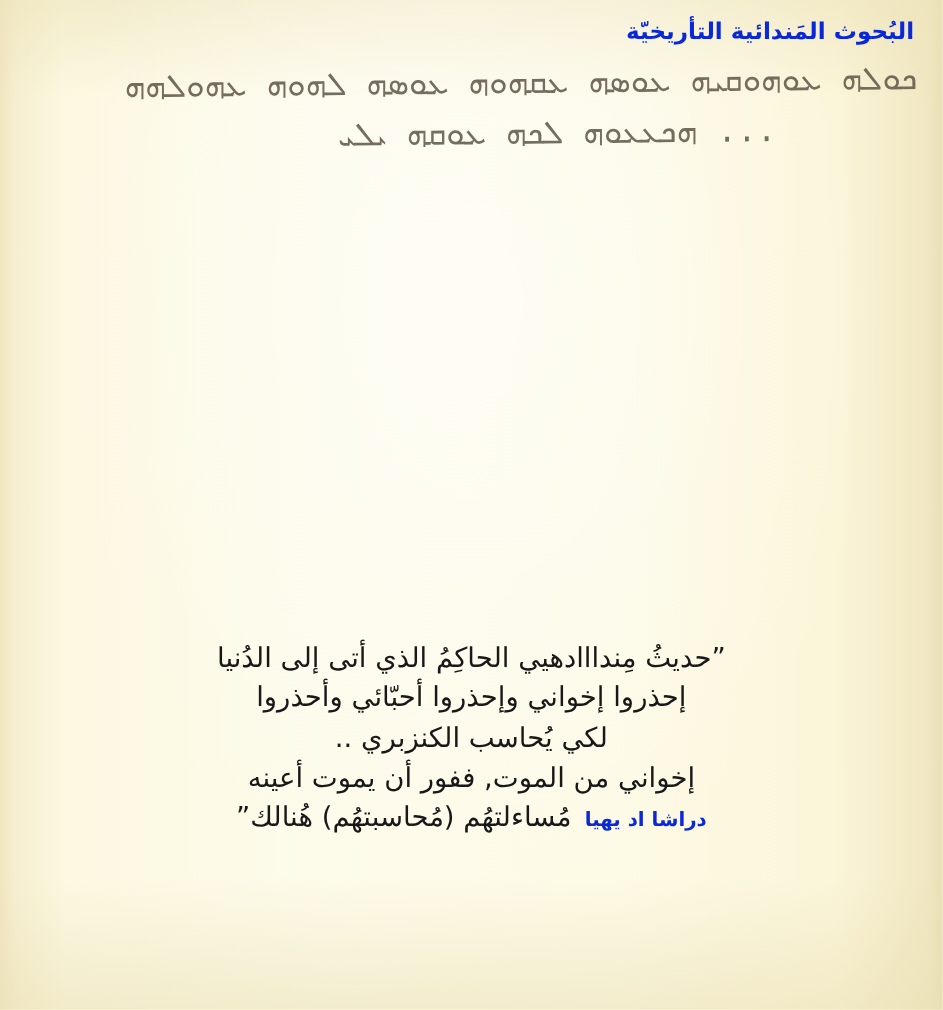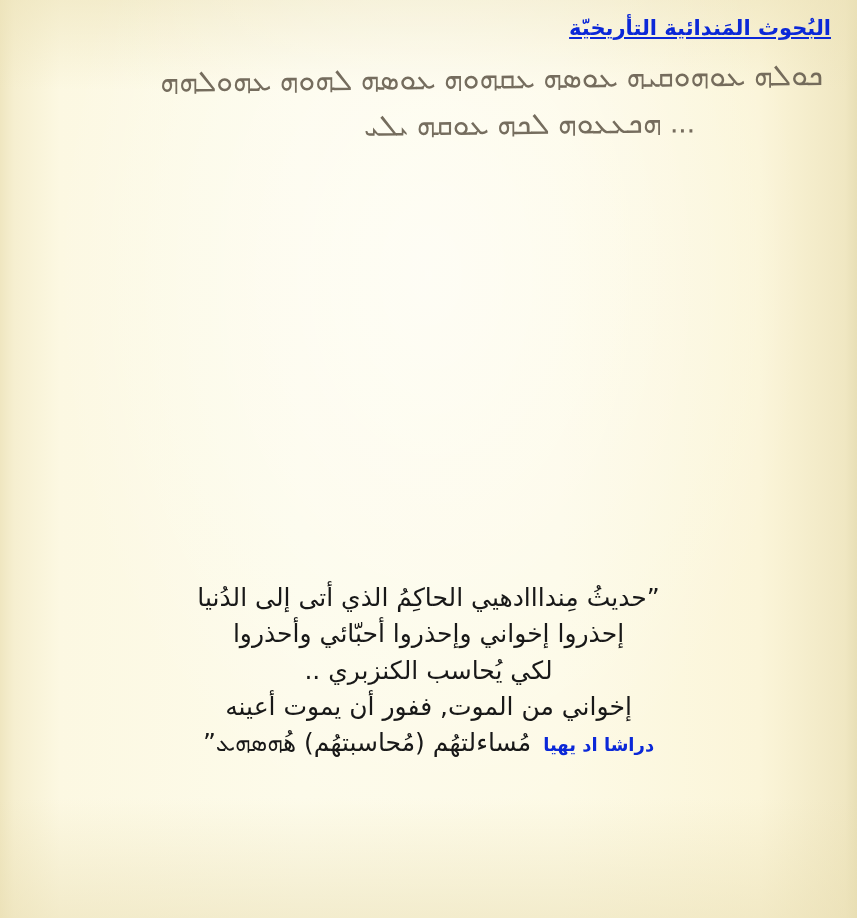--- a/index.html
+++ b/index.html
@@ -55,33 +55,32 @@
     top: 16px;
     right: 26px;
     color: #0b28d8;
     font-family: "DejaVu Sans", sans-serif;
     font-size: 21px;
     font-weight: bold;
     direction: rtl;
     unicode-bidi: embed;
     text-align: right;
     white-space: nowrap;
-    text-decoration: underline;
   }
 
   
   .mandaic-block {
     position: absolute;
     top: 56px;
     left: 0;
-    right: 12px;
+    right: 1px;
     direction: rtl;
     text-align: right;
     color: #5d5549;
-    font-family: Liberation Sans, sans-serif;
+    font-family: Liberation Mono, monospace;
     margin-left: 39px;
   }
   .mandaic-group {
     margin-bottom: 26px;
   }
   .mandaic-line {
     font-size: 30px;
     line-height: 1.52;
     letter-spacing: 2px;
     color: #6a6152;
@@ -145,19 +144,19 @@
 
 
     </div>
 
     <div class="arabic-block">
       <div class="arabic-line">”حديثُ مِندااادهيي الحاكِمُ الذي أتى إلى الدُنيا</div>
       <div class="arabic-line">إحذروا إخواني وإحذروا أحبّائي وأحذروا</div>
       <div class="arabic-line">لكي يُحاسب الكنزبري ..</div>
       <div class="arabic-line">إخواني من الموت, ففور أن يموت أعينه</div>
       <div class="last-line">
-        <span class="arabic-line">مُساءلتهُم (مُحاسبتهُم) هُܗܣܗܥ”</span>
+        <span class="arabic-line">مُساءلتهُم (مُحاسبتهُم) هُنالك”</span>
         <span class="signature">دراشا اد يهيا</span>
       </div>
     </div>
 
   </div>
 </div>
 
 </body></html>

